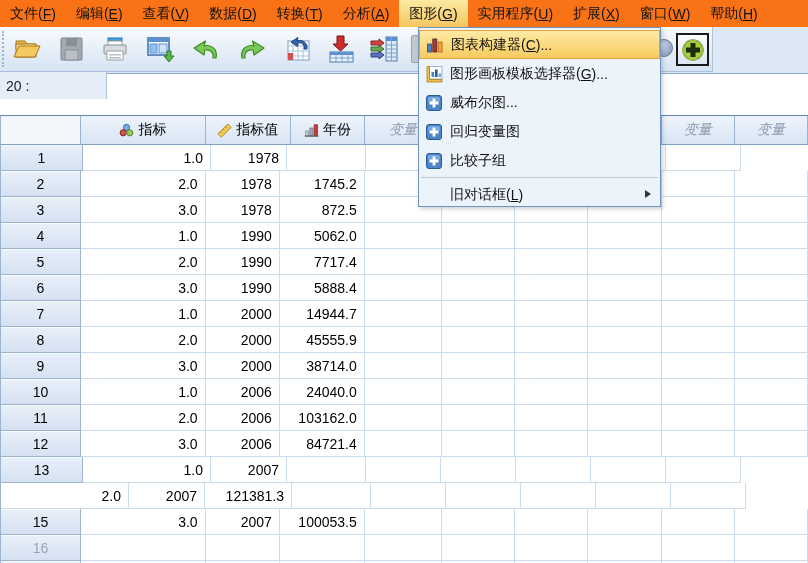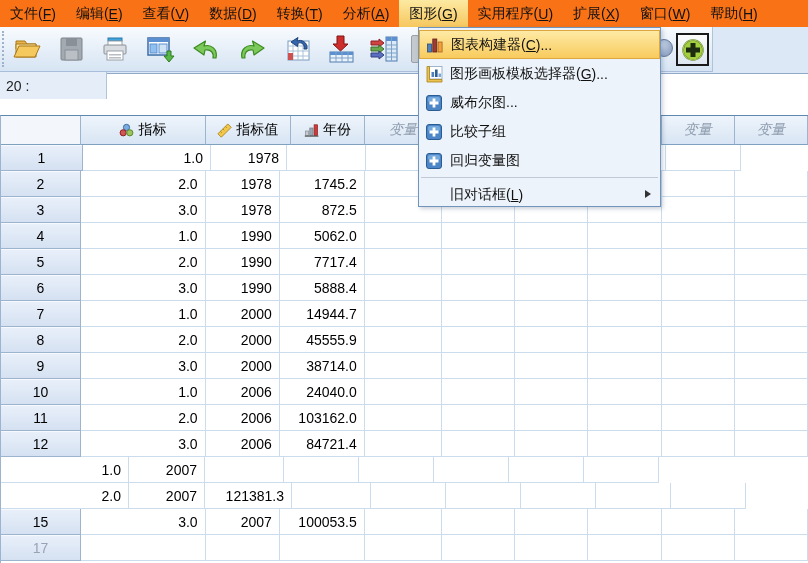--- a/index.html
+++ b/index.html
@@ -411,20 +411,21 @@
         <div class="cell d c3">84721.4</div>
         <div class="cell d cv1"></div>
         <div class="cell d cv"></div>
         <div class="cell d cv"></div>
         <div class="cell d cv"></div>
         <div class="cell d cv"></div>
         <div class="cell d cv"></div>
       </div>
 
       <div class="row">
+        <div class="cell rh c0">13</div>
         <div class="cell d c1">1.0</div>
         <div class="cell d c2">2007</div>
         <div class="cell d cv1"></div>
         <div class="cell d cv"></div>
         <div class="cell d cv"></div>
         <div class="cell d cv"></div>
         <div class="cell d cv"></div>
         <div class="cell d cv"></div>
       </div>
 
@@ -446,20 +447,32 @@
         <div class="cell d c2">2007</div>
         <div class="cell d c3">100053.5</div>
         <div class="cell d cv1"></div>
         <div class="cell d cv"></div>
         <div class="cell d cv"></div>
         <div class="cell d cv"></div>
         <div class="cell d cv"></div>
         <div class="cell d cv"></div>
       </div>
 
+      <div class="row">
+        <div class="cell rh c0 dim">16</div>
+        <div class="cell d c1"></div>
+        <div class="cell d c2"></div>
+        <div class="cell d c3"></div>
+        <div class="cell d cv1"></div>
+        <div class="cell d cv"></div>
+        <div class="cell d cv"></div>
+        <div class="cell d cv"></div>
+        <div class="cell d cv"></div>
+        <div class="cell d cv"></div>
+      </div>
 
       <div class="row">
         <div class="cell rh c0 dim">17</div>
         <div class="cell d c1"></div>
         <div class="cell d c2"></div>
         <div class="cell d c3"></div>
         <div class="cell d cv1"></div>
         <div class="cell d cv"></div>
         <div class="cell d cv"></div>
         <div class="cell d cv"></div>
@@ -499,29 +512,29 @@
       <path d="M7.6 4.5 h2.8 v3.1 h3.1 v2.8 h-3.1 v3.1 h-2.8 v-3.1 H4.5 v-2.8 h3.1 z" fill="#ffffff"></path>
     </svg>
     <span>威布尔图...</span>
   </div>
   <div class="mi">
     <svg class="ic" viewBox="0 0 18 18">
       <rect x="1.5" y="1.5" width="15" height="15" rx="2.5" fill="#4d86c6" stroke="#2a5c94"></rect>
       <rect x="3" y="3" width="12" height="5" rx="2" fill="#7fb2e4" opacity="0.8"></rect>
       <path d="M7.6 4.5 h2.8 v3.1 h3.1 v2.8 h-3.1 v3.1 h-2.8 v-3.1 H4.5 v-2.8 h3.1 z" fill="#ffffff"></path>
     </svg>
-    <span>比较子组</span>
+    <span>回归变量图</span>
   </div>
   <div class="mi">
     <svg class="ic" viewBox="0 0 18 18">
       <rect x="1.5" y="1.5" width="15" height="15" rx="2.5" fill="#4d86c6" stroke="#2a5c94"></rect>
       <rect x="3" y="3" width="12" height="5" rx="2" fill="#7fb2e4" opacity="0.8"></rect>
       <path d="M7.6 4.5 h2.8 v3.1 h3.1 v2.8 h-3.1 v3.1 h-2.8 v-3.1 H4.5 v-2.8 h3.1 z" fill="#ffffff"></path>
     </svg>
-    <span>回归变量图</span>
+    <span>比较子组</span>
   </div>
   <div class="msep"></div>
   <div class="mi plain">
     <span>旧对话框(</span>
       <u>L</u>
       <span>)</span>
     <span class="subarrow"></span>
   </div>
 </div>
 

